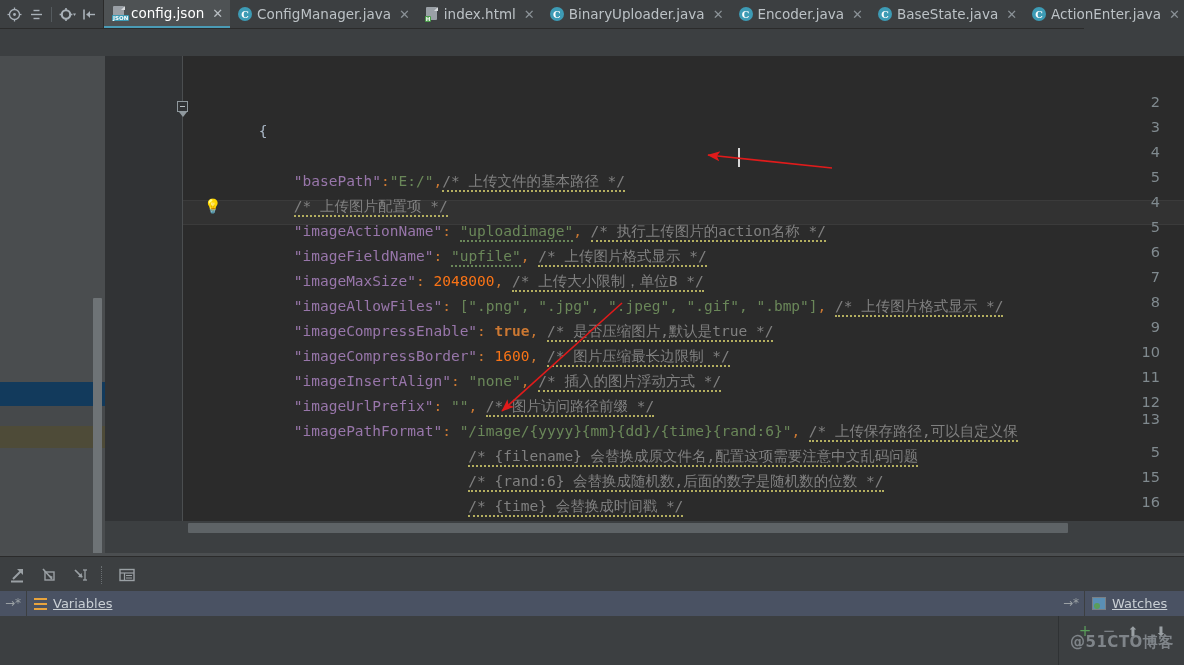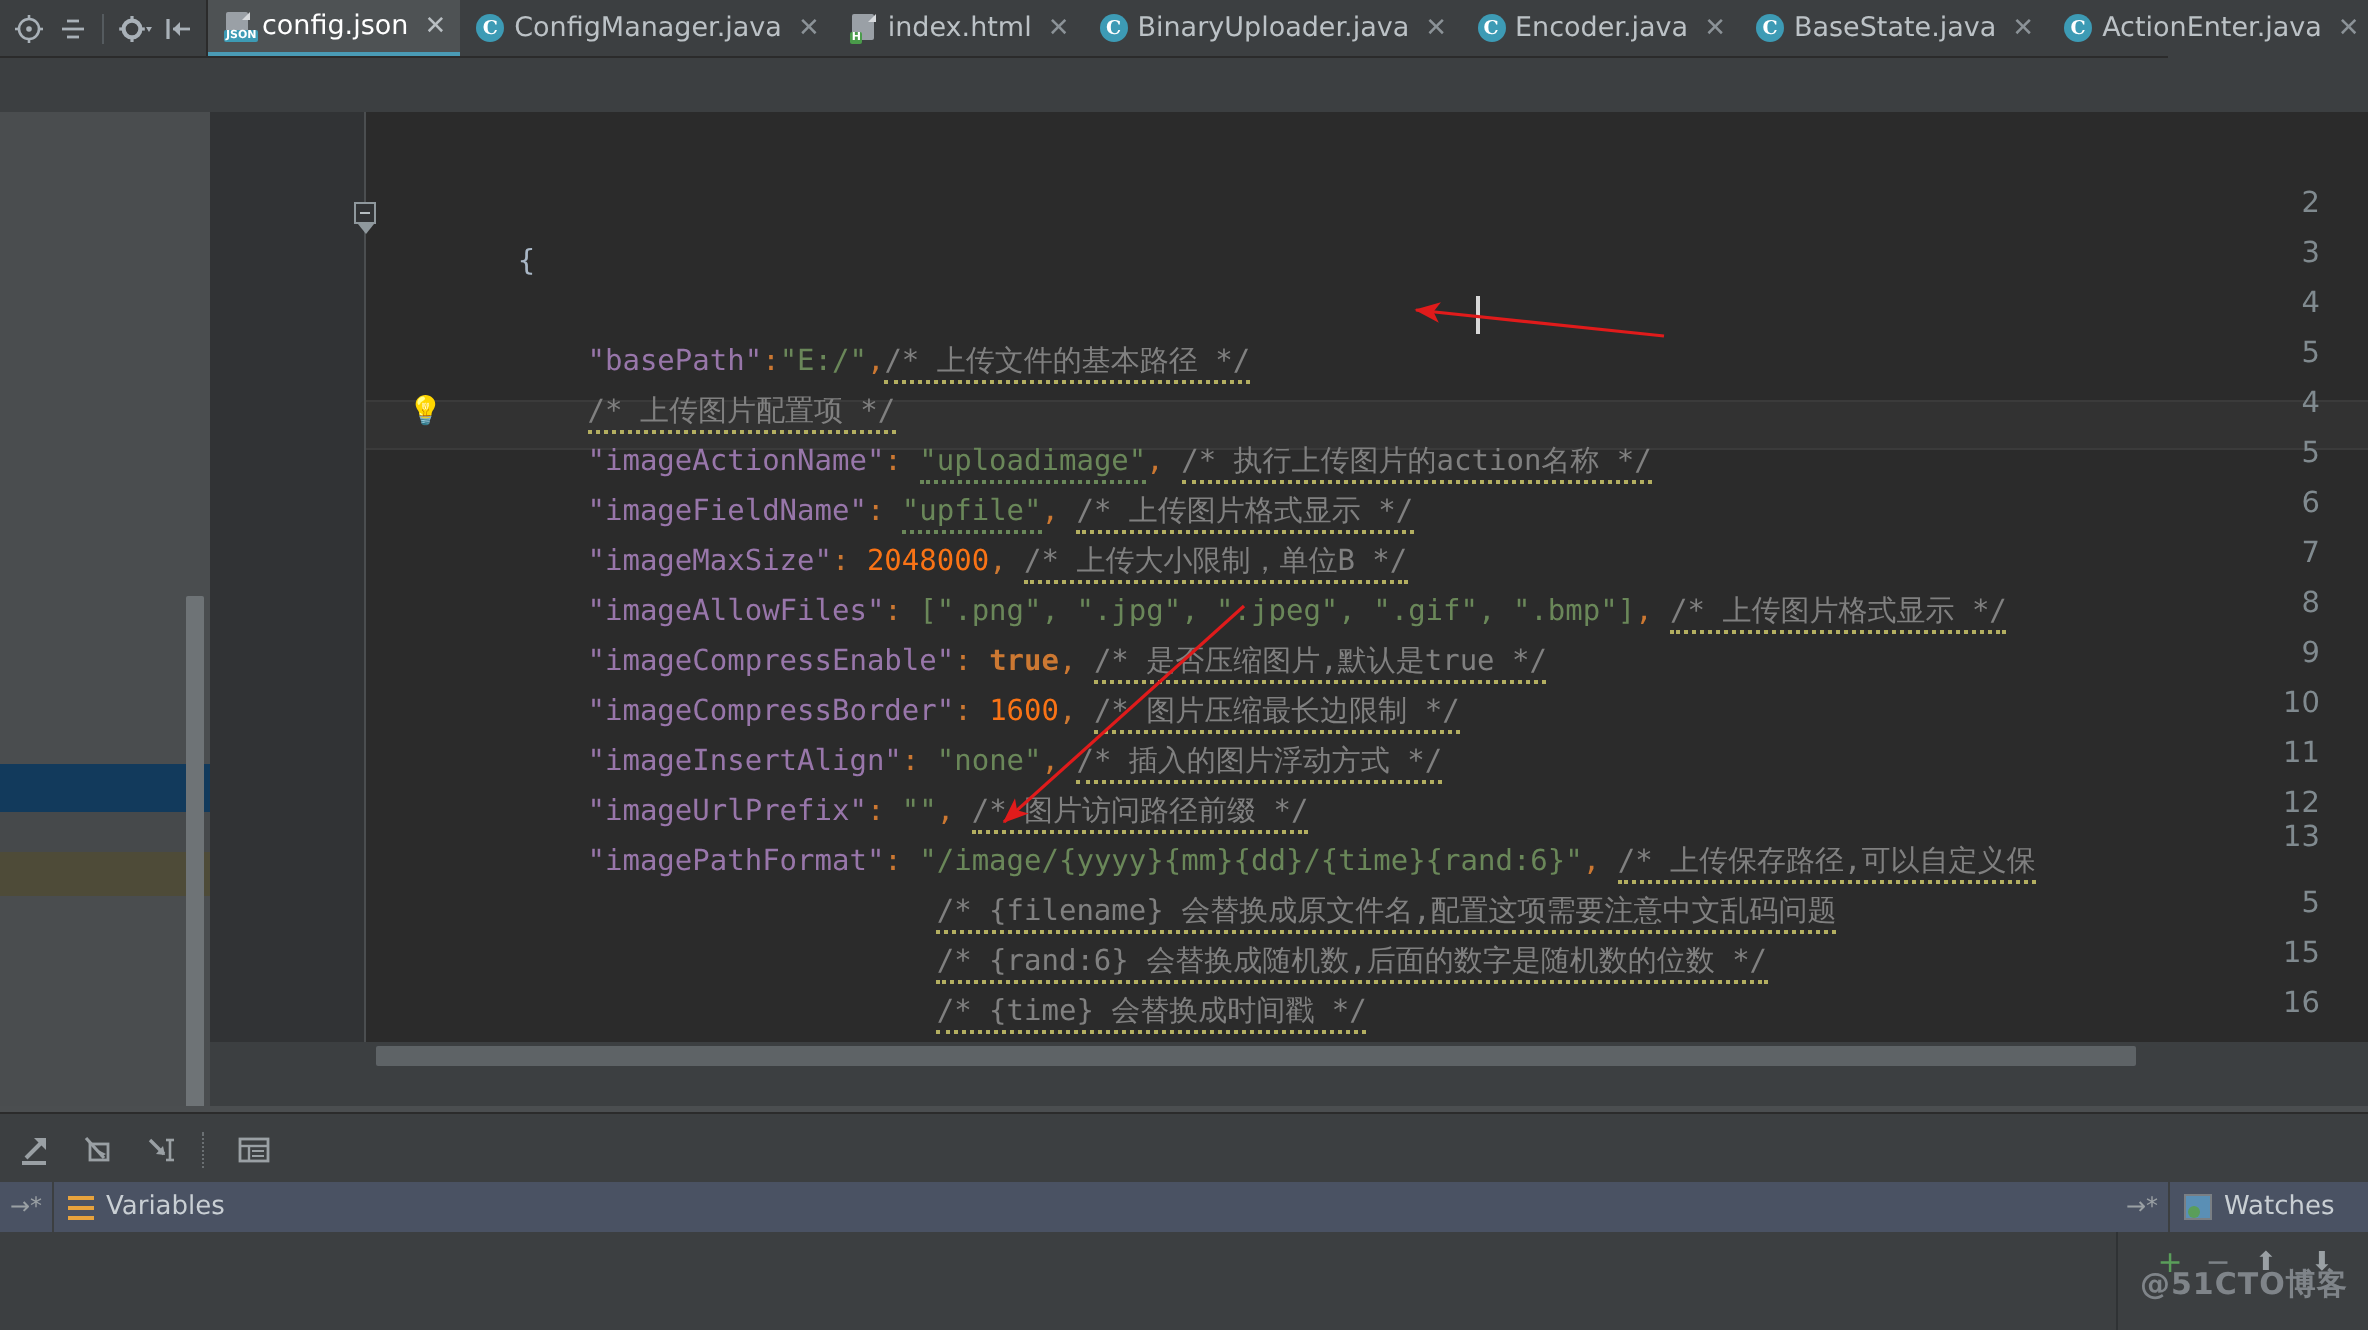--- a/index.html
+++ b/index.html
@@ -230,21 +230,21 @@
     position: absolute; top: 0; height: 25px;
     display: flex; align-items: center;
     background: #4a5263;
     color: #c9cfd4; font-size: 13px;
   }
   .ptab .pin {
     width: 26px; text-align: center; color: #9aa0a4; font-size: 12px;
     border-right: 1px solid #3c3f41;
     height: 25px; line-height: 25px;
   }
-  .ptab .plabel { padding-left: 7px; display: flex; align-items: center; gap: 6px; }
+  .ptab .plabel { padding-left: 7px; display: flex; align-items: center; gap: 6px; text-decoration: underline; }
   .varicon {
     width: 13px; height: 12px; position: relative; flex: none;
   }
   .varicon i {
     position: absolute; left: 0; width: 13px; height: 2px; background: #e8a33d;
   }
   .watchicon {
     width: 14px; height: 13px; position: relative; flex: none;
     background: #5a8fb5; border: 1px solid #7a7f84; box-sizing: border-box;
   }

